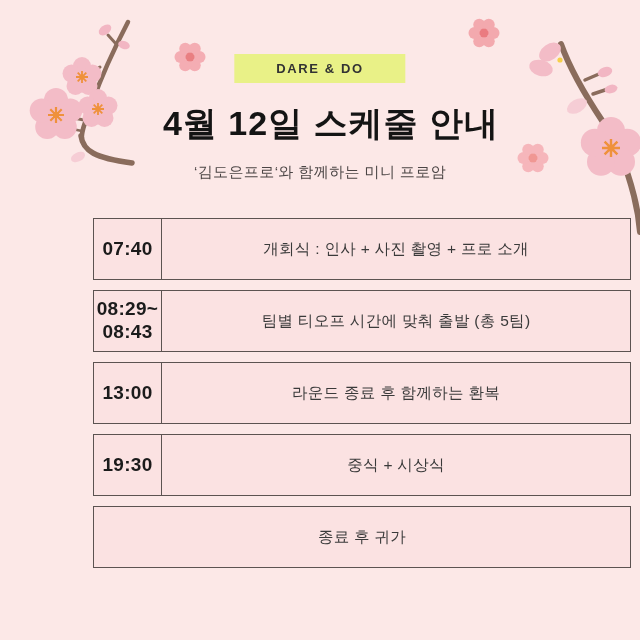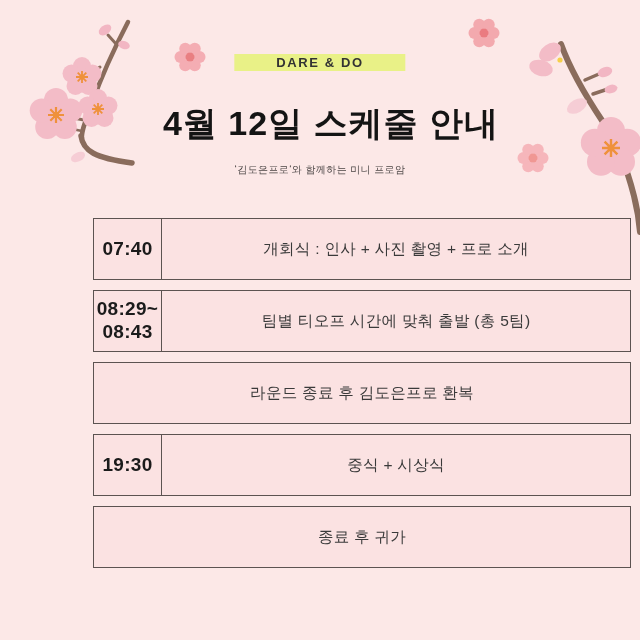--- a/index.html
+++ b/index.html
@@ -5,29 +5,29 @@
   html,body{margin:0;padding:0;}
   .page{
     position:relative;width:640px;height:640px;overflow:hidden;
     background:var(--bg);
     font-family:"Liberation Sans", sans-serif;
   }
   .badge{
     position:absolute;top:54px;left:50%;transform:translateX(-50%);
     background:var(--badge-bg);color:var(--badge-text);
     font-size:13px;font-weight:600;letter-spacing:1.6px;
-    padding:1px 42px;white-space:nowrap;
+    padding:7px 42px;white-space:nowrap;
   }
   .title{
     position:absolute;top:101px;left:11px;width:100%;text-align:center;
     font-size:34px;font-weight:800;letter-spacing:1px;color:var(--title);
   }
   .subtitle{
     position:absolute;top:163px;left:0;width:100%;text-align:center;
-    font-size:10px;font-weight:400;letter-spacing:.4px;color:var(--subtitle);
+    font-size:15px;font-weight:400;letter-spacing:.4px;color:var(--subtitle);
   }
   .schedule{
     position:absolute;top:218px;left:93px;width:538px;
     display:flex;flex-direction:column;gap:10px;
   }
   .row{
     box-sizing:border-box;height:62px;display:flex;
     background:var(--cell);border:1.5px solid var(--border);
   }
   .time{
@@ -173,21 +173,22 @@
     <div class="row">
       <div class="time">07:40</div>
       <div class="event">개회식 : 인사 + 사진 촬영 + 프로 소개</div>
     </div>
     <div class="row">
       <div class="time">08:29~
 08:43</div>
       <div class="event">팀별 티오프 시간에 맞춰 출발 (총 5팀)</div>
     </div>
     <div class="row">
-      <div class="event">라운드 종료 후 김도은프로 환복</div>
+      <div class="time">13:00</div>
+      <div class="event">라운드 종료 후 함께하는 환복</div>
     </div>
     <div class="row">
       <div class="time">19:30</div>
       <div class="event">중식 + 시상식</div>
     </div>
     <div class="row">
       <div class="event">종료 후 귀가</div>
     </div>
   </div>
 

